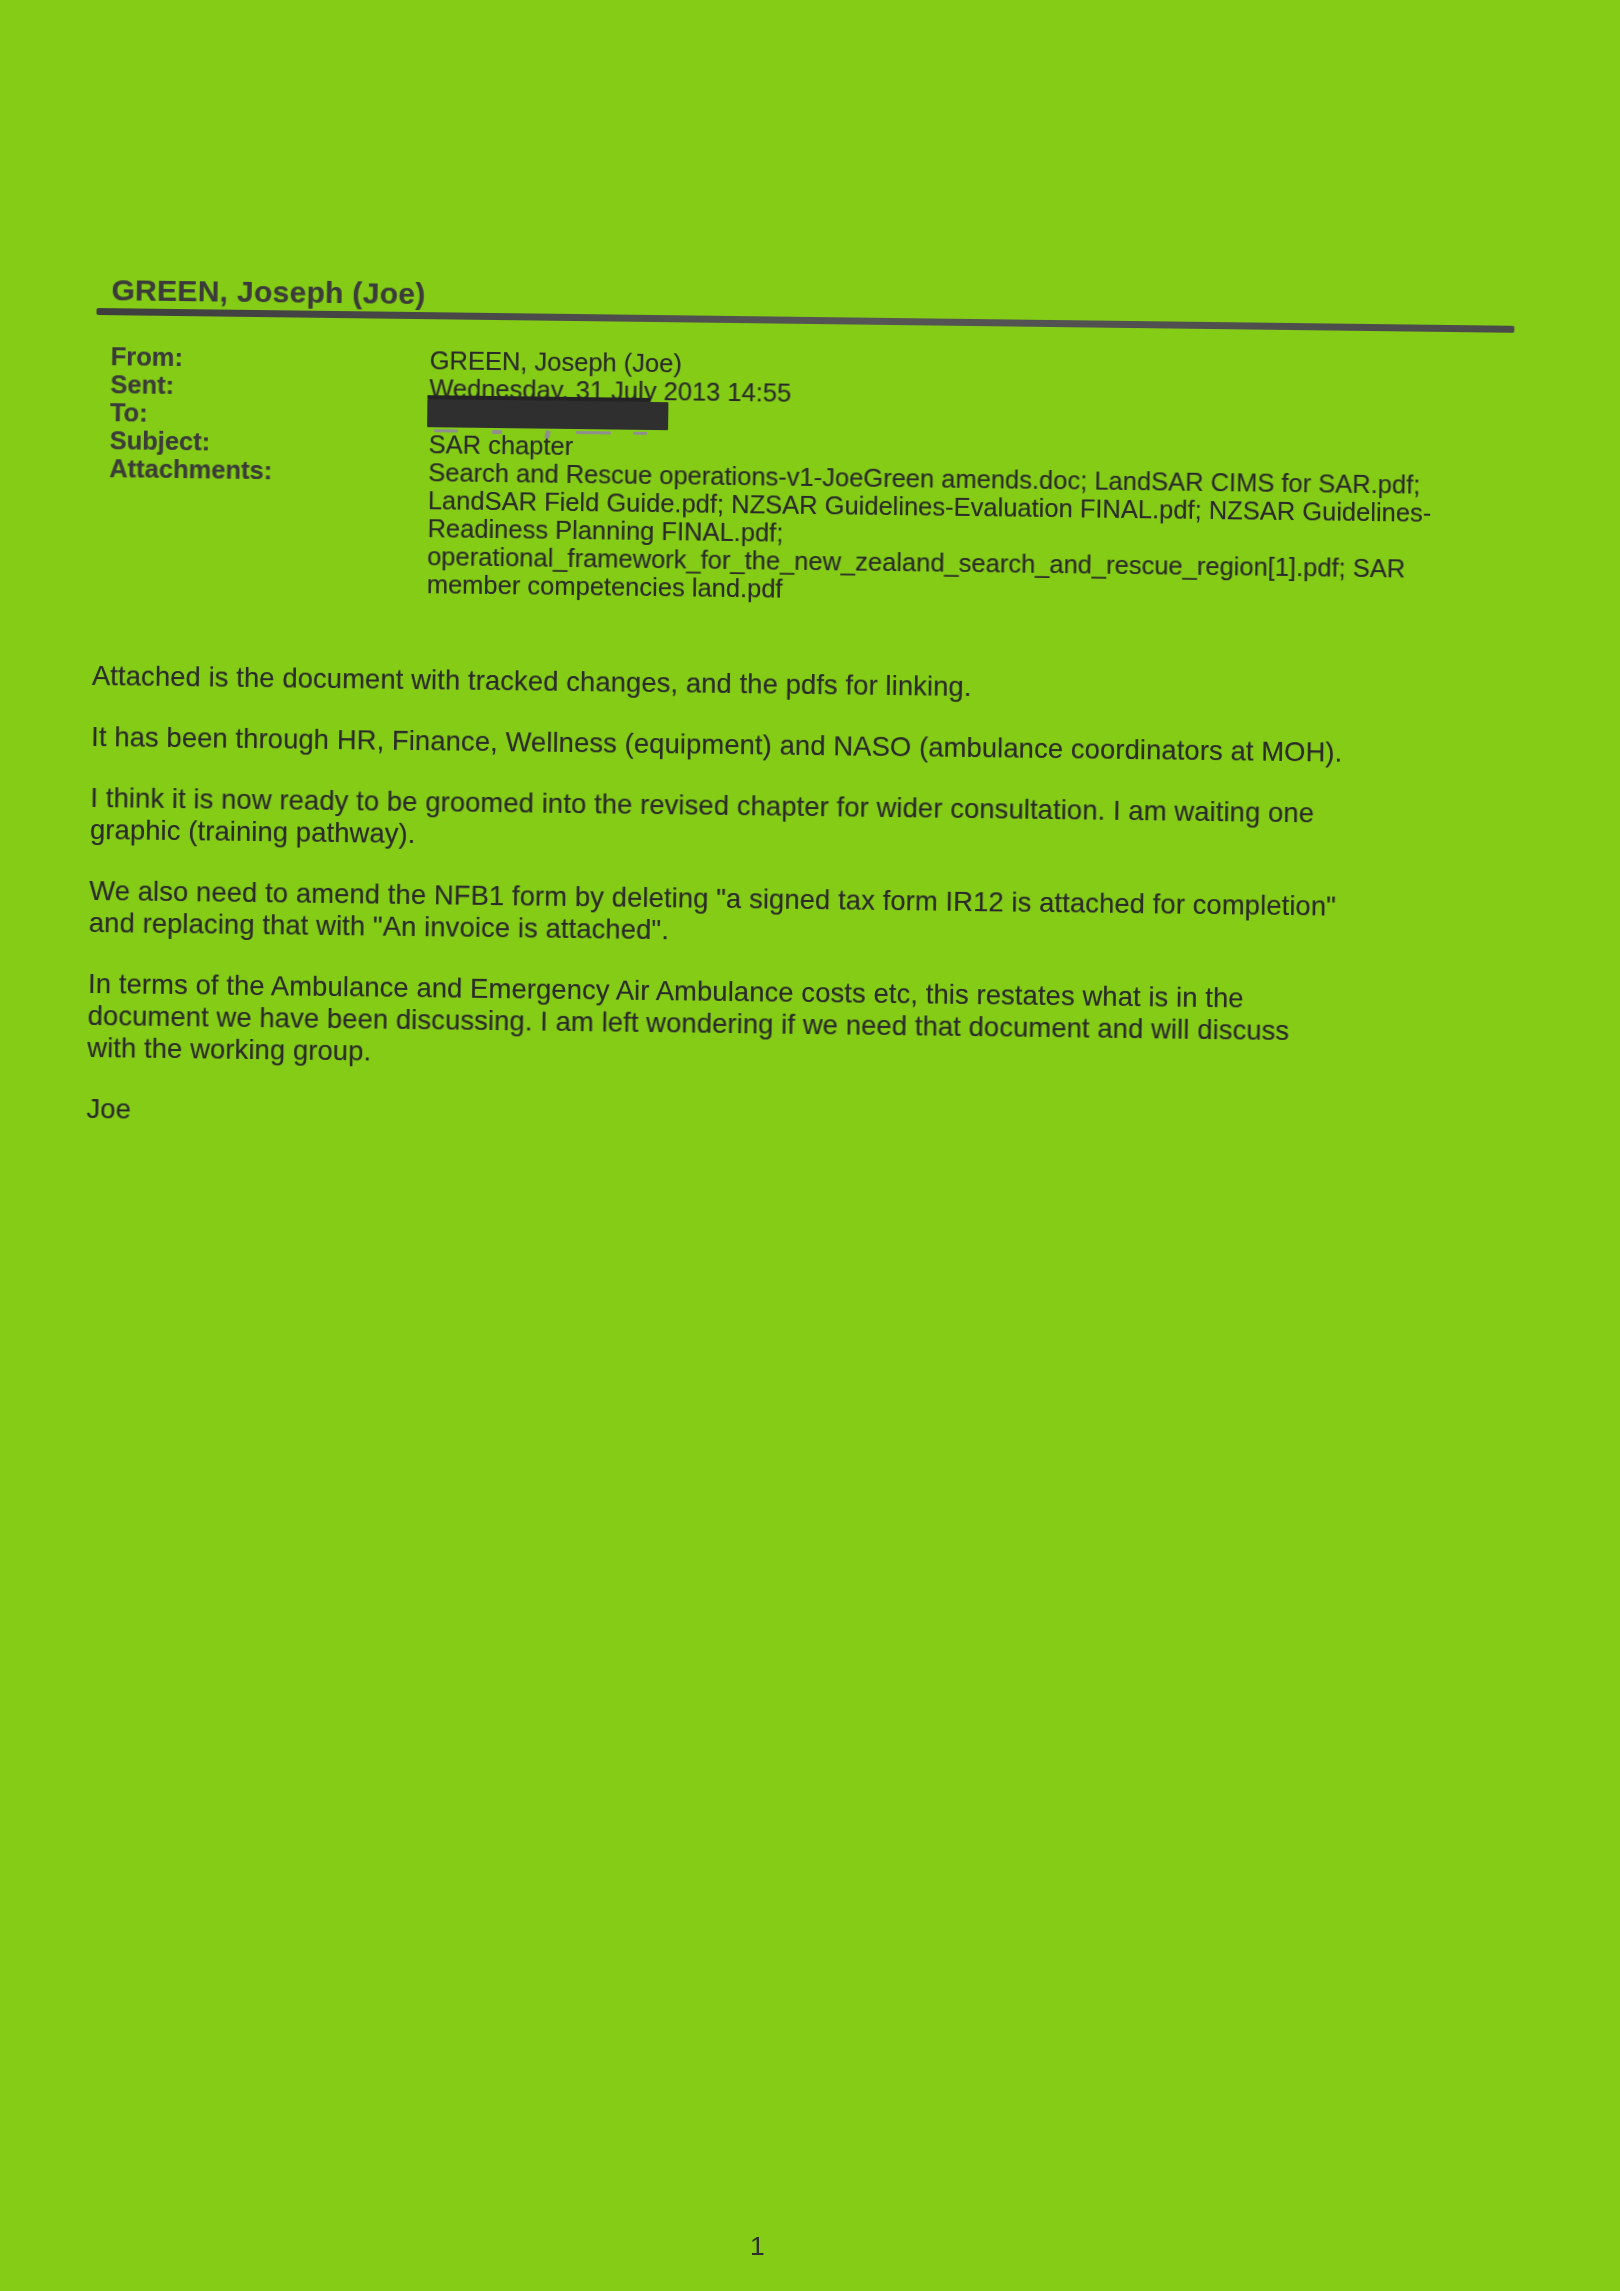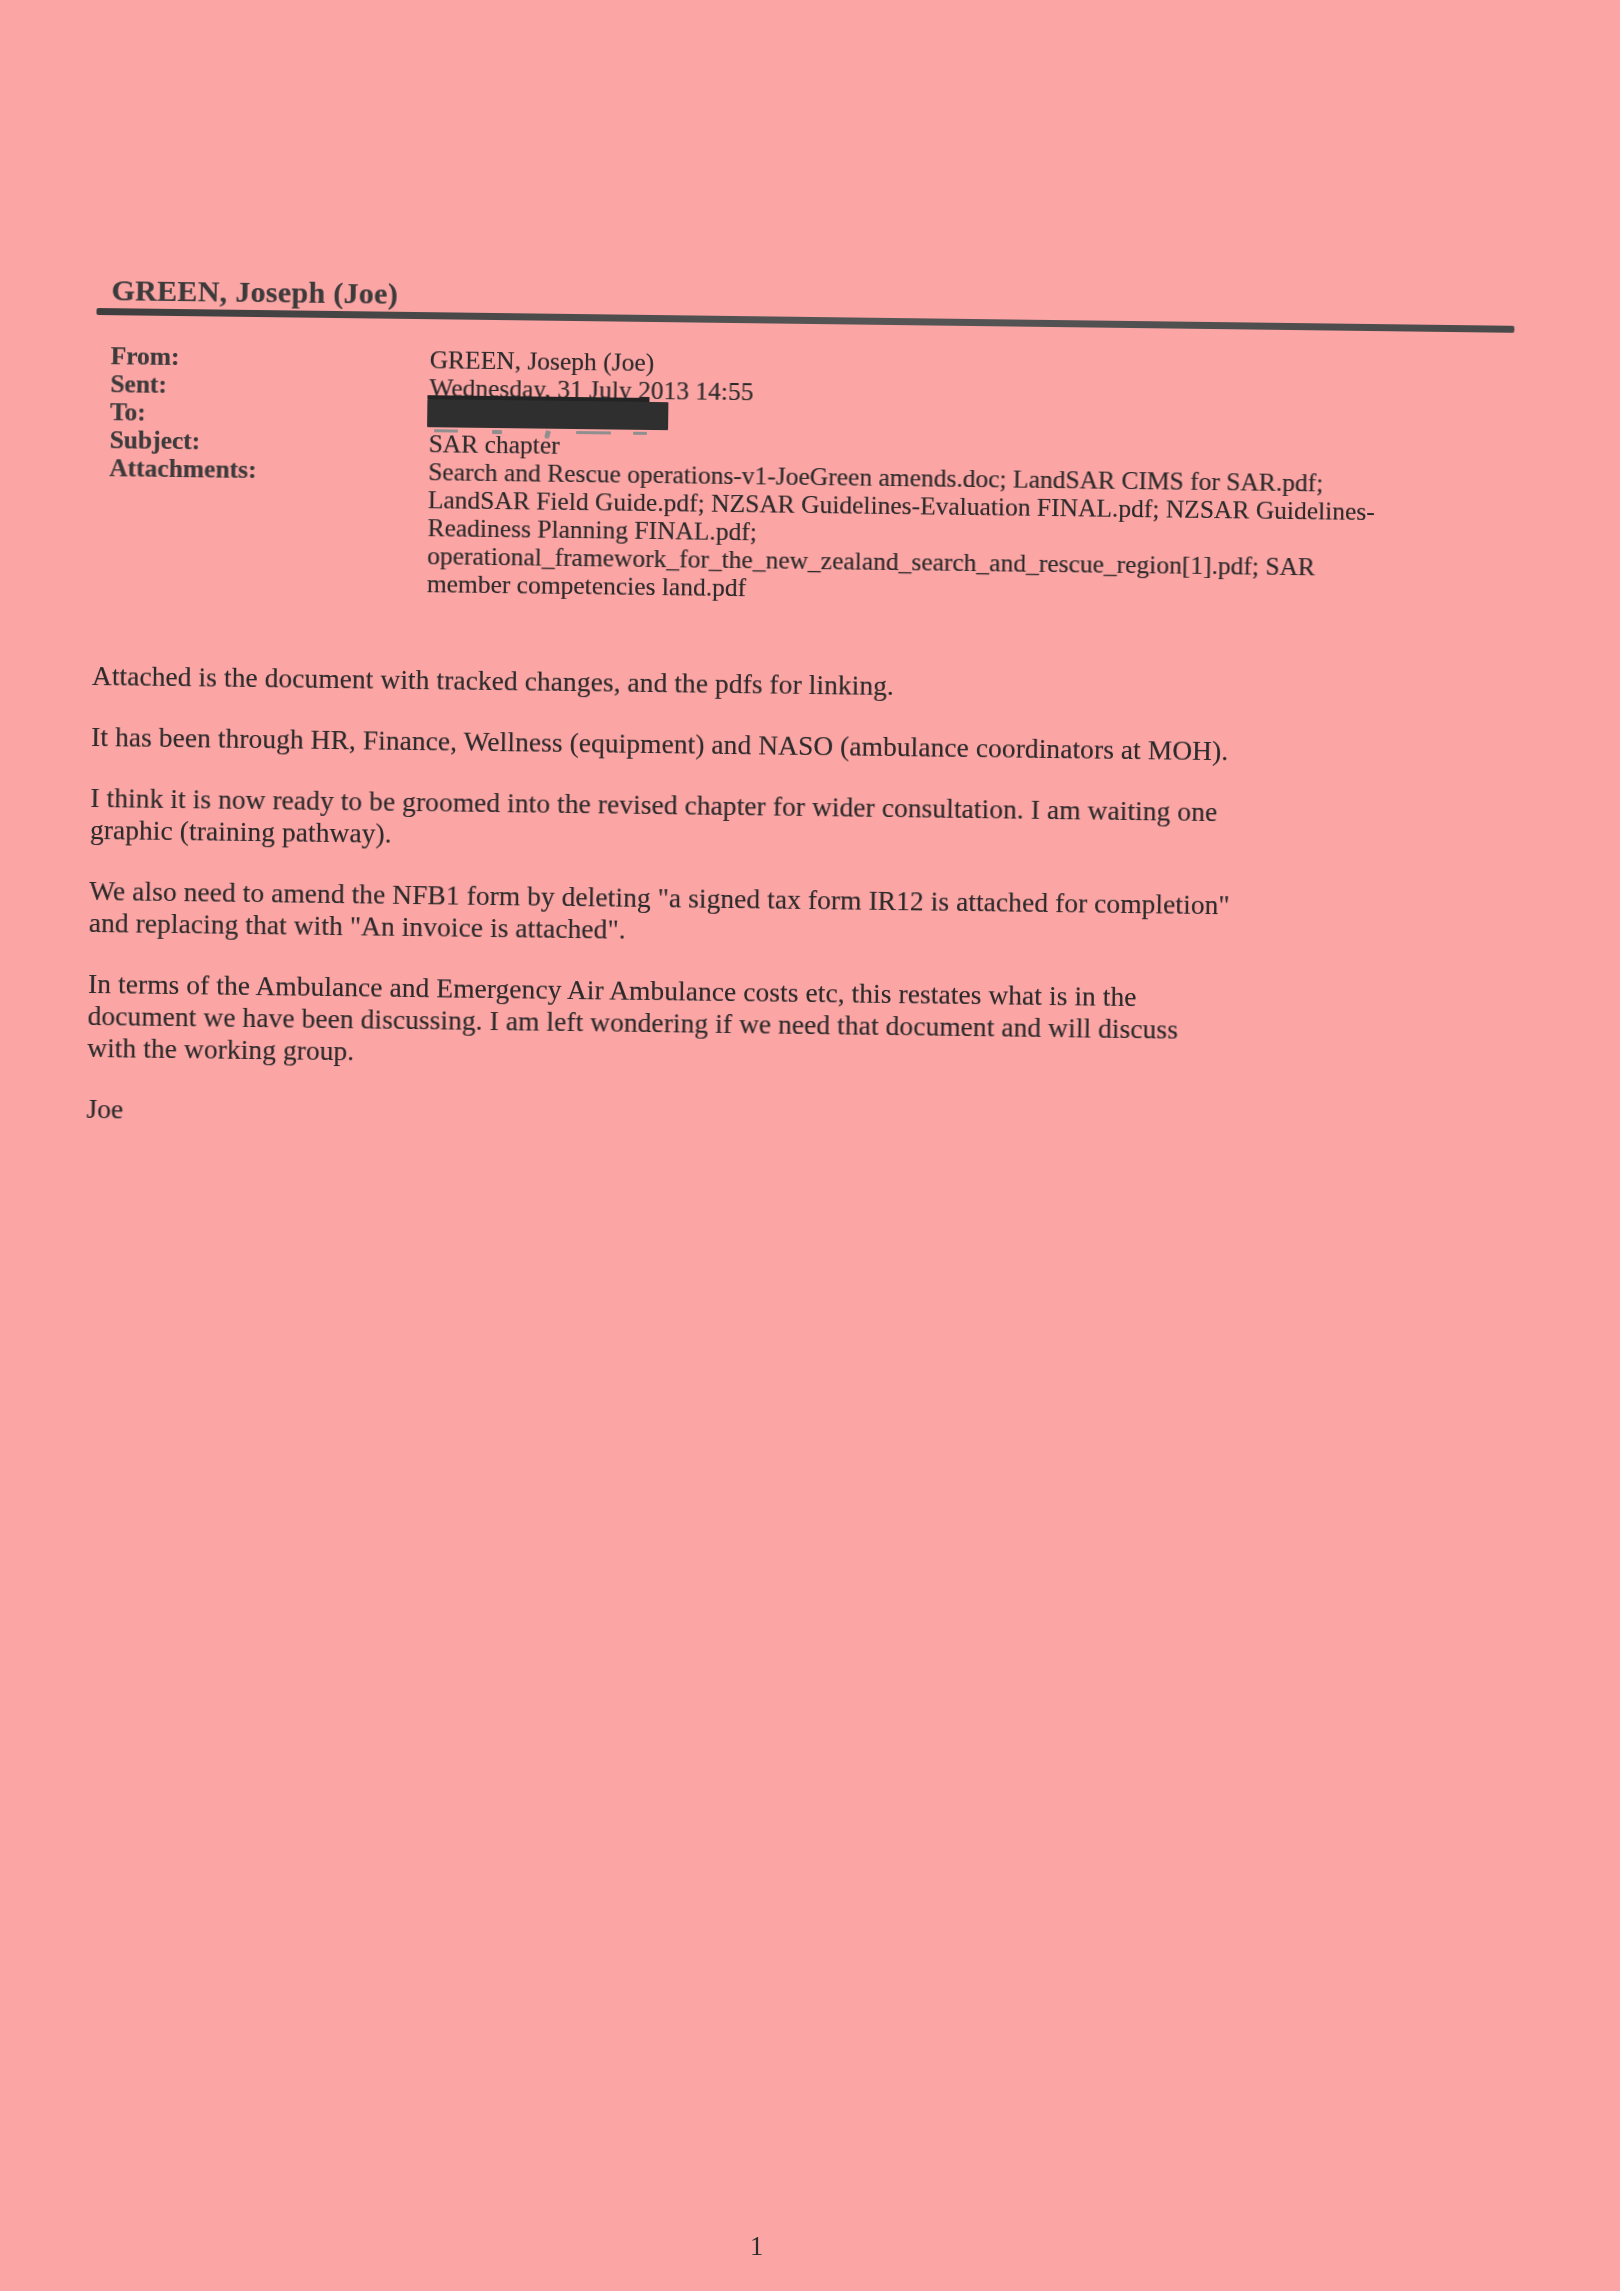--- a/index.html
+++ b/index.html
@@ -1,22 +1,22 @@
 <!DOCTYPE html>
 <html style="--text-color: #2a2a2a; --label-color: #3b3b3b; --redaction-color: #2f2f2f;"><head>
 <meta charset="utf-8">
 <style>
   html, body { margin: 0; padding: 0; background: #ffffff; }
   .page {
     position: relative;
     width: 1620px;
     height: 2292px;
-    background: #fca5a5;
+    background: #84cc16;
     overflow: hidden;
-    font-family: Liberation Serif, serif;
+    font-family: Liberation Sans, sans-serif;
     color: var(--text-color, #2a2a2a);
   }
   
   .scan {
     position: absolute;
     left: 97px;
     top: 272px;
     width: 1365px;
     transform: rotate(0.72deg);
     transform-origin: 0 0;

